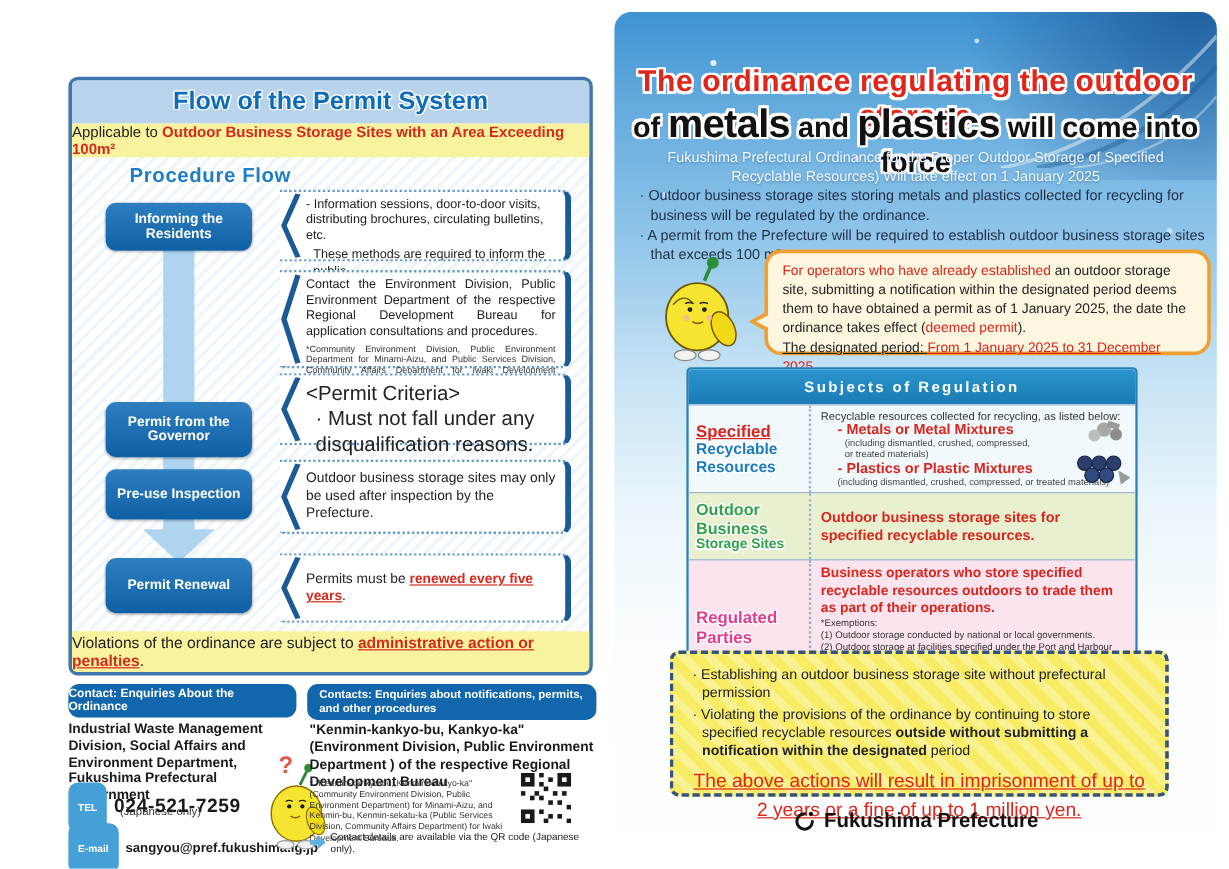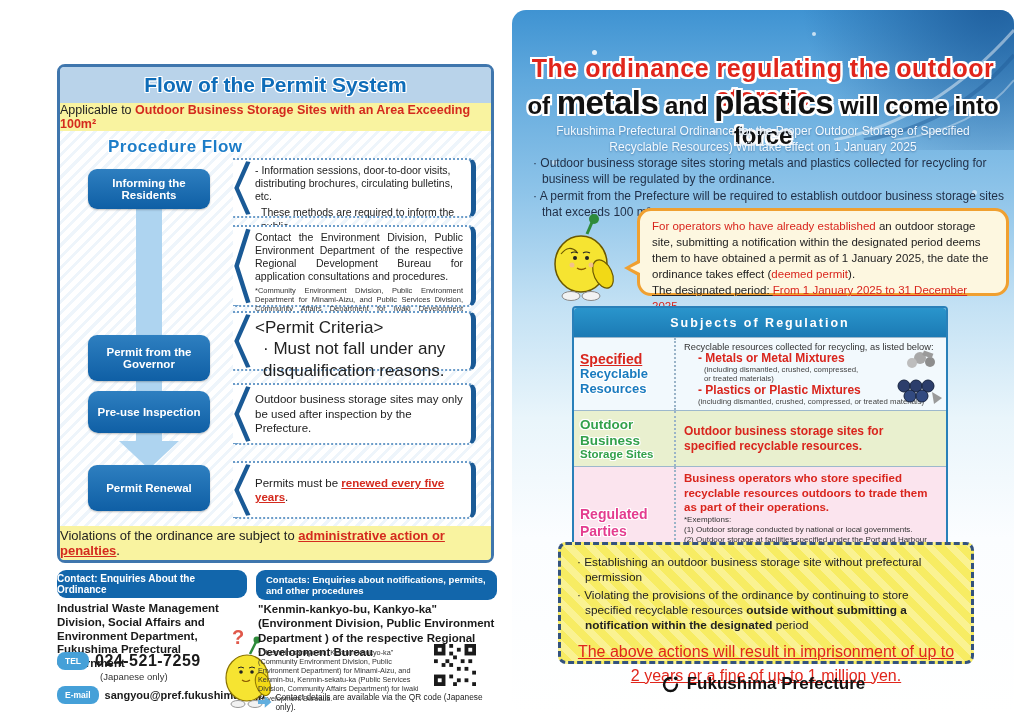--- a/index.html
+++ b/index.html
@@ -16,32 +16,32 @@
                 display:flex;align-items:center;justify-content:center;
                 font-size:21px;font-weight:bold;color:#0e6cb8;}
   .band-yellow{left:0;top:36px;right:0;height:28px;background:#f9f3a0;display:flex;align-items:center;justify-content:center;font-size:12.5px;color:#222;}
   .violations{left:0;bottom:0;right:0;height:34px;background:#f9f3a0;display:flex;align-items:center;justify-content:center;font-size:13px;color:#222;border-radius:0 0 4px 4px;}
   .red-b{color:#d42a1e;font-weight:bold;}
   .red-bu{color:#d42a1e;font-weight:bold;text-decoration:underline;}
   .proc-label{left:48px;top:70px;font-size:17px;font-weight:bold;color:#1d7dc8;letter-spacing:.5px;}
   .flow-bar{left:76px;top:106px;width:26px;height:270px;background:#aed4f0;}
   .flow-tri{left:59px;top:374px;width:0;height:0;border-left:30px solid transparent;border-right:30px solid transparent;border-top:28px solid #aed4f0;}
   .step{left:28px;width:122px;background:linear-gradient(#2e7fc0,#0f5fa5);border-radius:9px;color:#fff;font-weight:bold;font-size:11.5px;display:flex;align-items:center;justify-content:center;text-align:center;padding:2px 6px;box-sizing:border-box;box-shadow:0 1px 2px rgba(0,0,0,.25);}
-  .s1{top:102px;height:40px;} .s2{top:172px;height:48px;} .s3{top:248px;height:46px;margin-top:20px;} .s4{top:324px;height:42px;border-radius:10px;} .s5{top:398px;height:46px;}
+  .s1{top:102px;height:40px;} .s2{top:172px;height:48px;} .s3{top:248px;height:46px;margin-top:20px;} .s4{top:324px;height:42px;} .s5{top:398px;height:46px;}
   .bubble{left:173px;width:243px;background:#ffffff;border-top:2px dotted #6b9cc9;border-bottom:2px dotted #6b9cc9;border-right:5px solid #1a5a96;border-radius:0 8px 8px 0;box-sizing:border-box;}
   .bb1{top:91px;height:60px;} .bb2{top:158px;height:82px;} .bb3{top:244px;height:60px;} .bb4{top:316px;height:62px;} .bb5{top:394px;height:58px;}
   .chev{position:absolute;left:0;top:0;height:100%;width:18px;}
   .bub-in{position:absolute;left:22px;right:8px;top:4px;bottom:4px;font-size:10.5px;line-height:1.25;color:#222;}
   .foot-sm{font-size:7.5px;line-height:1.2;color:#333;margin-top:2px;}
 
   .pill{background:#1266ab;border-radius:9px;color:#fff;display:flex;align-items:center;box-sizing:border-box;}
   .pill-l{left:57px;top:570px;width:190px;height:28px;justify-content:center;font-size:10px;font-weight:bold;}
   .pill-r{left:256px;top:570px;width:241px;height:30px;font-size:9.5px;font-weight:bold;padding:2px 10px;line-height:1.2;}
   .addr{left:57px;top:602px;width:172px;font-size:11.5px;font-weight:bold;line-height:1.2;color:#1a1a1a;}
-  .badge{background:#45a0d8;color:#fff;border-radius:8px;font-size:8.5px;font-weight:bold;display:inline-flex;align-items:center;justify-content:center;padding:4px 8px;vertical-align:middle;}
+  .badge{background:#45a0d8;color:#fff;border-radius:8px;font-size:8.5px;font-weight:bold;display:inline-flex;align-items:center;justify-content:center;padding:16px 8px;vertical-align:middle;}
   .tel-num{font-size:16px;font-weight:bold;color:#1a1a1a;letter-spacing:.5px;}
   .jp-only{font-size:9.5px;color:#333;}
   .email-val{font-size:11px;font-weight:bold;color:#1a1a1a;}
   .rc-body{left:258px;top:602px;width:239px;font-size:11.5px;font-weight:bold;line-height:1.25;color:#1a1a1a;}
   .rc-note{left:258px;top:648px;width:172px;font-size:7.3px;line-height:1.25;color:#333;}
   .qr{left:434px;top:644px;width:42px;height:42px;}
   .rc-arrownote{left:258px;top:692px;width:239px;font-size:8.3px;color:#222;display:flex;align-items:center;gap:4px;}
 
   
   .page-right{left:512px;top:10px;width:502px;height:704px;border-radius:14px;overflow:hidden;

